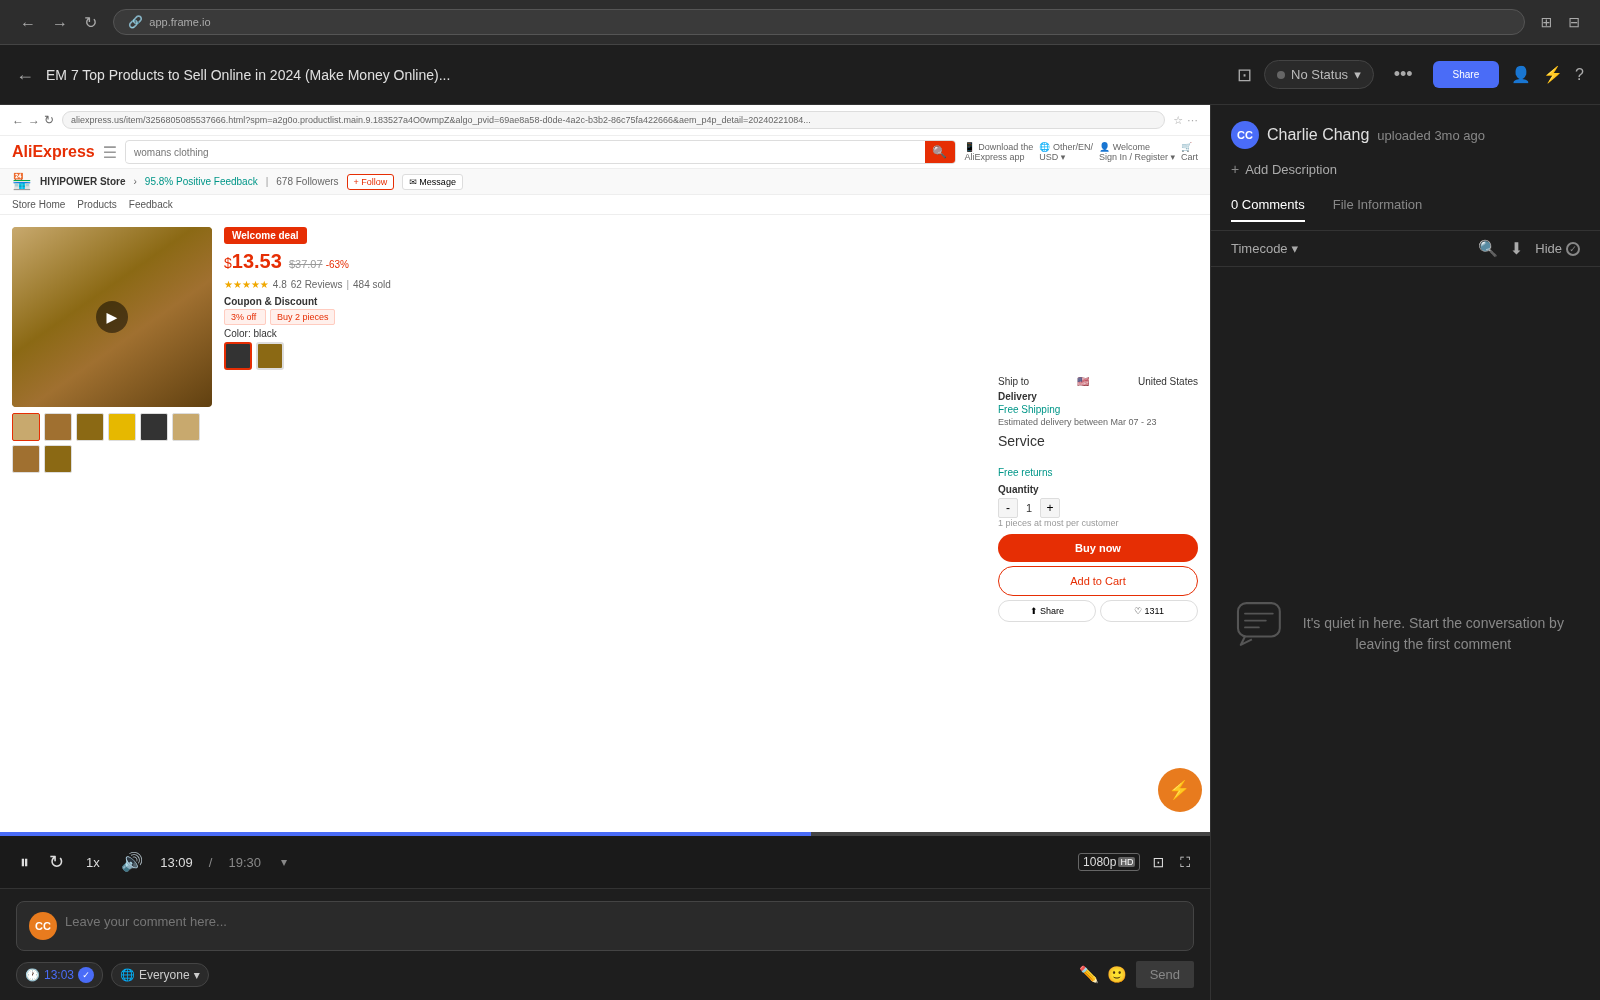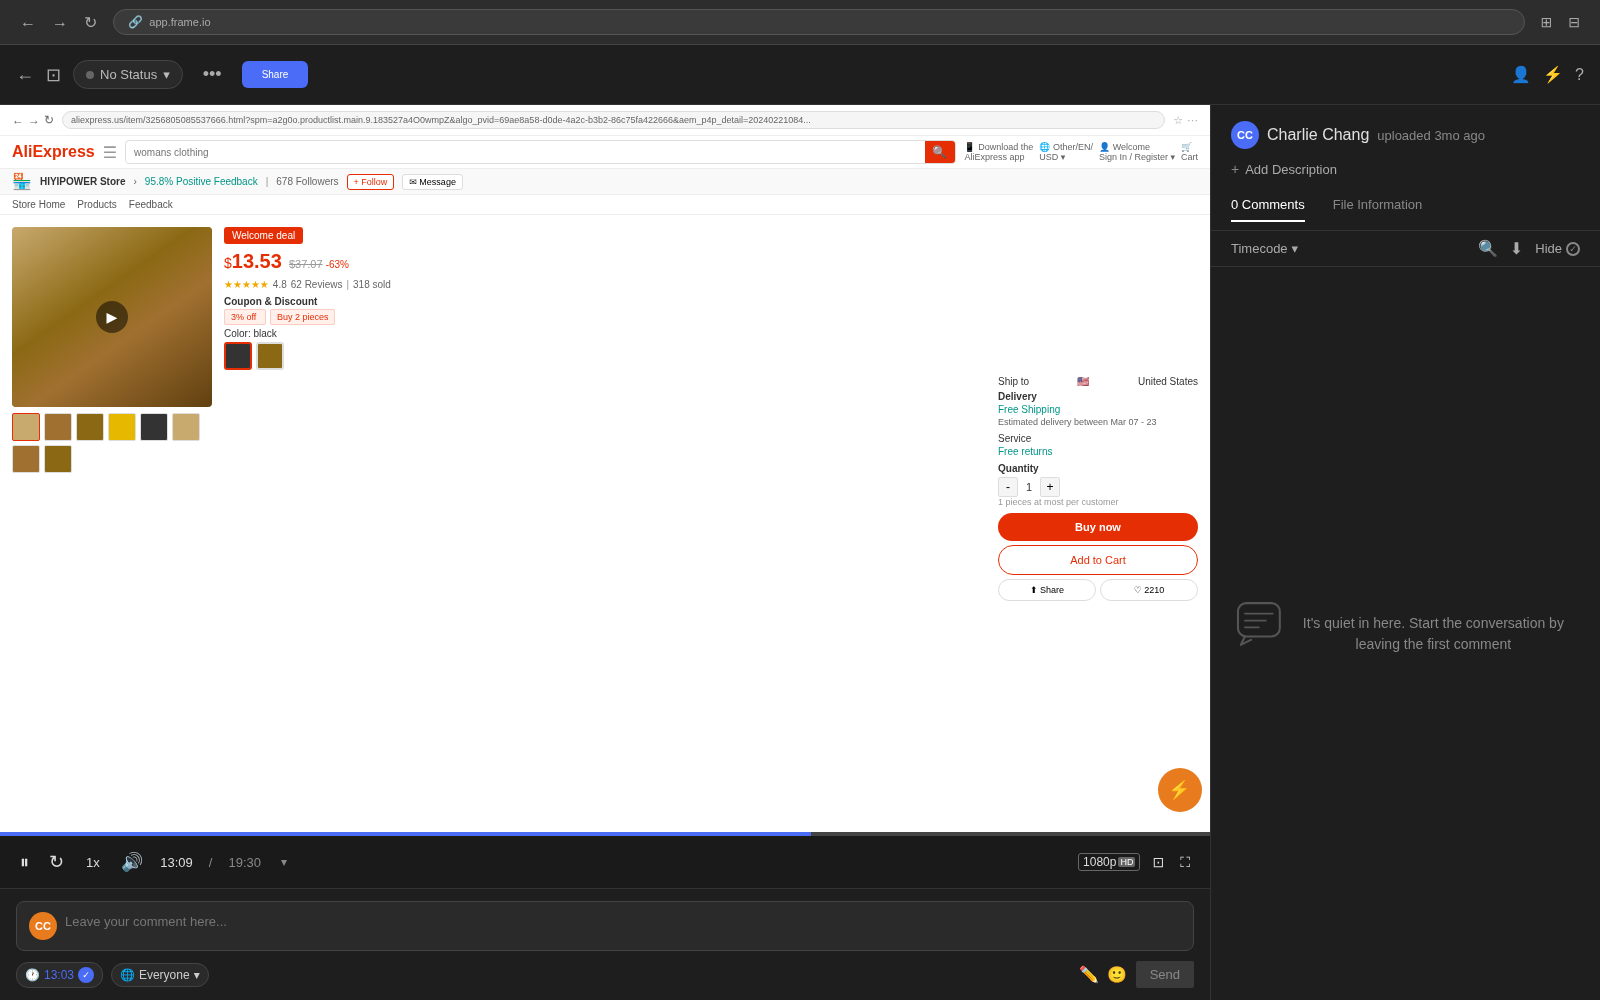--- a/index.html
+++ b/index.html
@@ -228,21 +228,21 @@
       border: 1px solid #ddd;
       cursor: pointer;
     }
     .ae-thumb.selected { border-color: #e62e04; }
     .ae-product-info { flex: 1; }
     .ae-welcome-deal {
       background: #e62e04;
       color: #fff;
       padding: 3px 8px;
       font-size: 10px;
-      font-weight: normal;
+      font-weight: bold;
       border-radius: 3px;
       display: inline-block;
       margin-bottom: 6px;
     }
     .ae-price { margin-bottom: 6px; }
     .ae-price-orig { font-size: 11px; color: #999; text-decoration: line-through; margin-left: 4px; }
     .ae-price-disc { color: #e62e04; font-size: 10px; }
     .ae-product-title { font-size: 10px; color: #333; margin-bottom: 6px; line-height: 1.4; }
     .ae-stars { color: #f0a800; font-size: 10px; display: flex; align-items: center; gap: 4px; margin-bottom: 6px; }
     .ae-stars-text { color: #666; }
@@ -265,21 +265,21 @@
       cursor: pointer;
       background: #333;
     }
     .ae-swatch.selected { border-color: #e62e04; }
     .ae-swatch-2 { background: #8b6914; }
     .ae-ship-info { float: right; font-size: 10px; width: 200px; }
     .ae-ship-to { display: flex; justify-content: space-between; margin-bottom: 4px; }
     .ae-delivery { font-size: 10px; font-weight: bold; margin-bottom: 2px; }
     .ae-free-ship { color: #009688; font-size: 10px; margin-bottom: 2px; }
     .ae-est-delivery { font-size: 9px; color: #666; margin-bottom: 6px; }
-    .ae-service { font-size: 10px; margin-bottom: 2px; }
+    .ae-service { font-size: 14px; margin-bottom: 18px; }
     .ae-free-return { color: #009688; font-size: 10px; margin-bottom: 6px; }
     .ae-quantity { margin-bottom: 6px; }
     .ae-qty-label { font-size: 10px; font-weight: bold; margin-bottom: 3px; }
     .ae-qty-input {
       display: flex;
       align-items: center;
       gap: 4px;
     }
     .ae-qty-btn { width: 20px; height: 20px; border: 1px solid #ddd; background: #f5f5f5; cursor: pointer; font-size: 12px; border-radius: 2px; }
     .ae-qty-val { font-size: 11px; padding: 0 4px; }
@@ -588,20 +588,21 @@
     <span class="browser-url-text">app.frame.io</span>
   </div>
   <div class="browser-right-icons">
     <button class="browser-icon-btn">⊞</button>
     <button class="browser-icon-btn">⊟</button>
   </div>
 </div>
 
 <div class="app-header">
   <button class="back-btn">←</button>
+  <span class="video-title">EM 7 Top Products to Sell Online in 2024 (Make Money Online)...</span>
   <button class="compare-icon">⊡</button>
   <div class="status-badge">
     <div class="status-dot"></div>
     <span>No Status</span>
     <span>▾</span>
   </div>
   <button class="more-btn">•••</button>
   <button class="share-btn">Share</button>
   <div class="header-right">
     <button class="header-icon-btn">👤</button>
@@ -685,21 +686,21 @@
             <div class="ae-price">
               <span style="color:#e62e04;font-size:14px;">$</span><span style="color:#e62e04;font-size:20px;font-weight:bold;">13.53</span>
               <span class="ae-price-orig">$37.07</span>
               <span class="ae-price-disc">-63%</span>
             </div>
             <div class="ae-stars">
               <span>★★★★★</span>
               <span class="ae-stars-text">4.8</span>
               <span class="ae-stars-text">62 Reviews</span>
               <span style="color:#999">|</span>
-              <span class="ae-stars-text">318 sold</span>
+              <span class="ae-stars-text">484 sold</span>
             </div>
             <div class="ae-coupon">
               <div class="ae-coupon-title">Coupon &amp; Discount</div>
               <span class="ae-coupon-badge">
                 <span>3% off</span>
               </span>
               <span class="ae-coupon-badge" style="margin-left:4px;">
                 <span>Buy 2 pieces</span>
               </span>
             </div>
@@ -731,21 +732,21 @@
                     <button class="ae-qty-btn">-</button>
                     <span class="ae-qty-val">1</span>
                     <button class="ae-qty-btn">+</button>
                   </div>
                   <div class="ae-qty-note">1 pieces at most per customer</div>
                 </div>
                 <button class="ae-buy-btn">Buy now</button>
                 <button class="ae-cart-btn">Add to Cart</button>
                 <div class="ae-actions">
                   <button class="ae-action-btn">⬆ Share</button>
-                  <button class="ae-action-btn">♡ 2210</button>
+                  <button class="ae-action-btn">♡ 1311</button>
                 </div>
               </div>
             </div>
           </div>
         </div>
       </div>
 
       <div class="avatar-overlay">⚡</div>
     </div>
 

